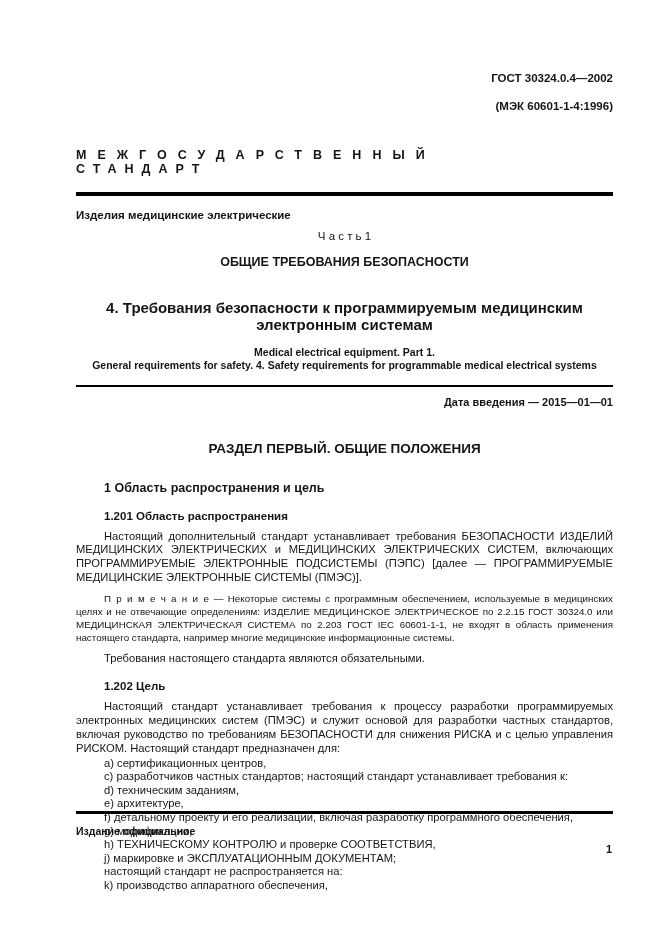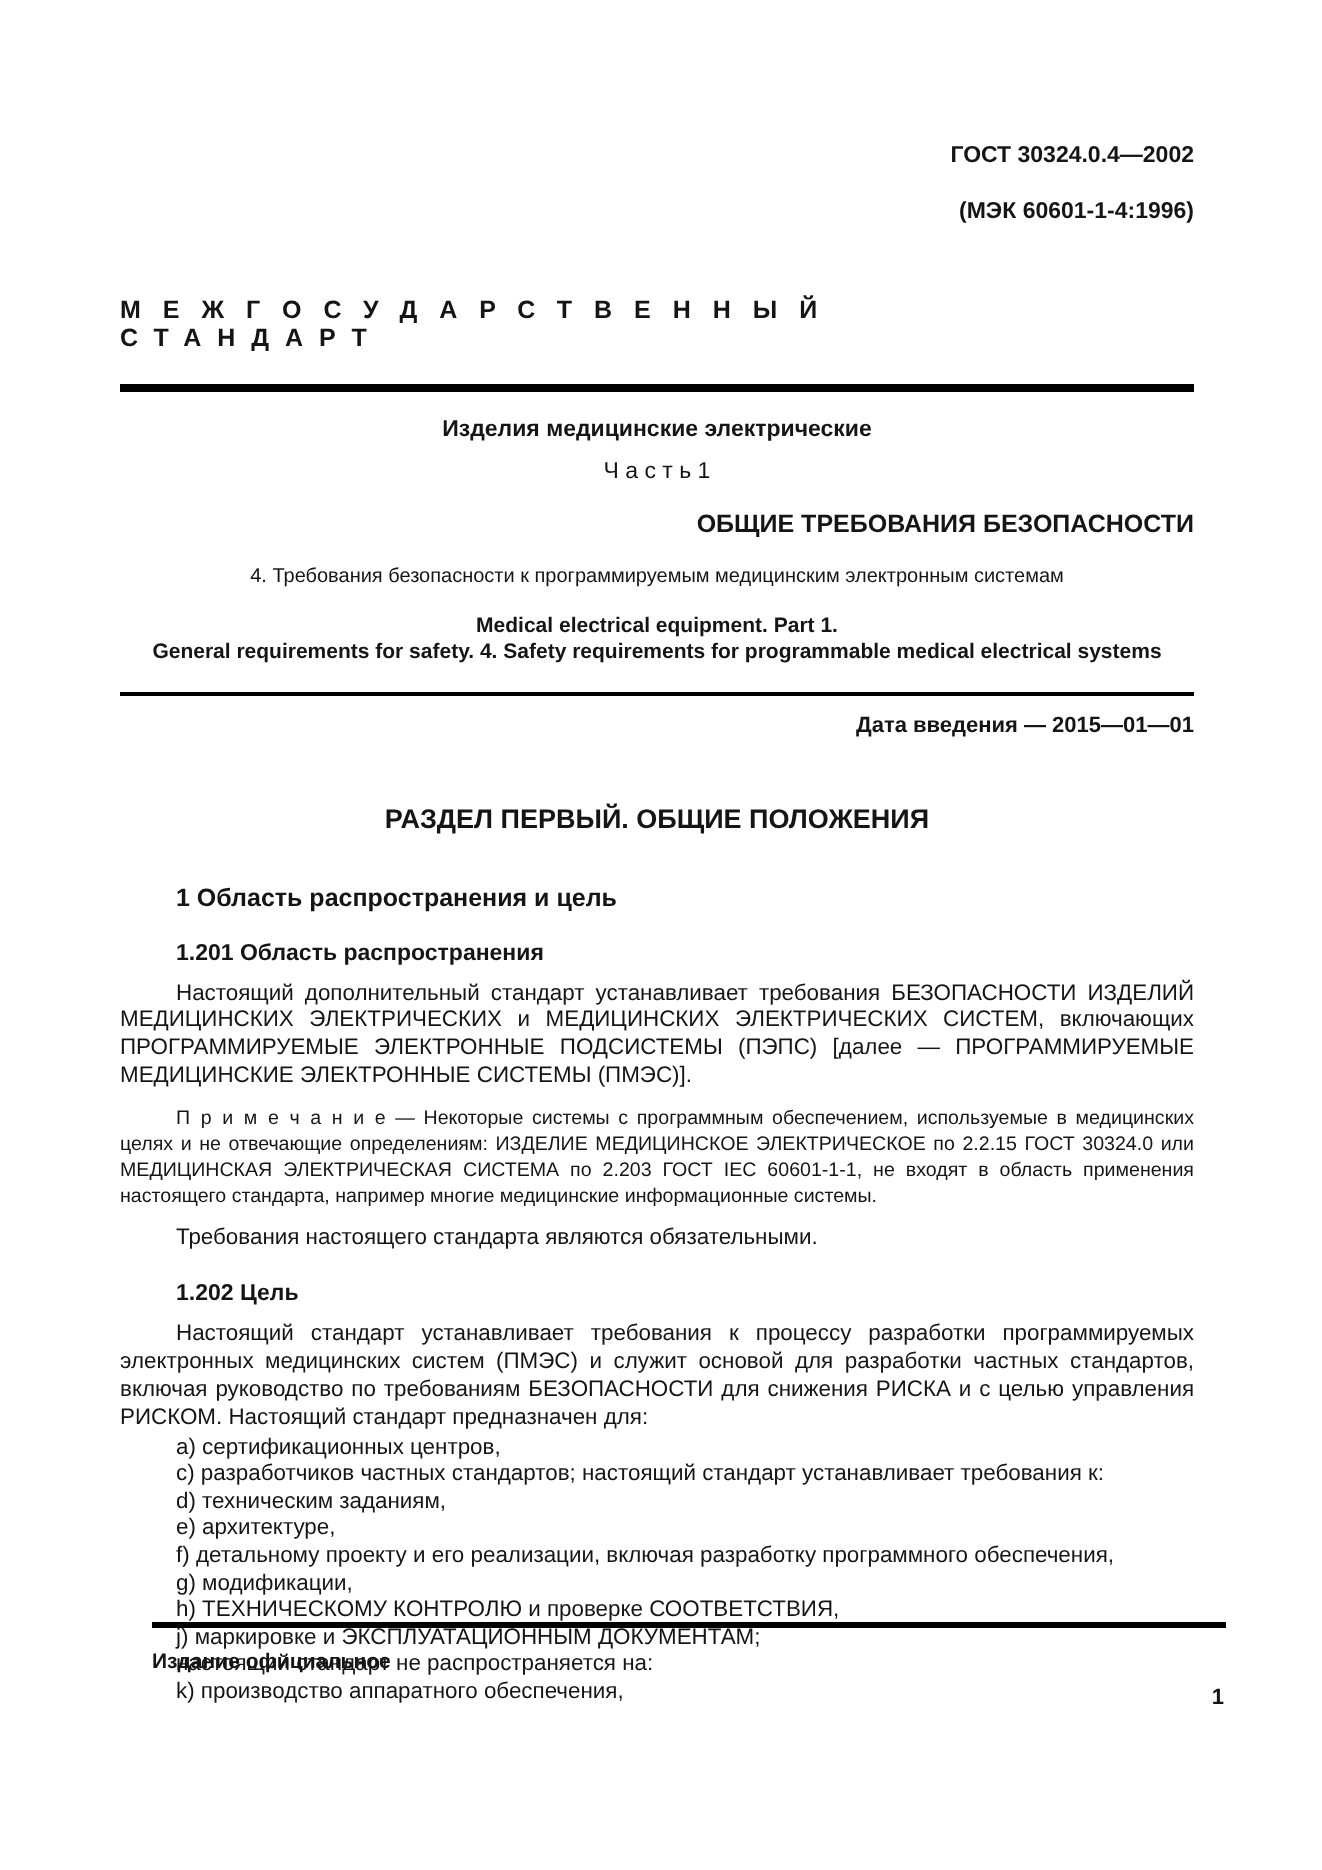--- a/index.html
+++ b/index.html
@@ -7,21 +7,21 @@
     position: relative;
     width: 661px;
     height: 935px;
     background: #ffffff;
     font-family: "Liberation Sans", sans-serif;
     color: #151515;
     overflow: hidden;
   }
   .content {
     position: absolute;
-    left: 60px;
+    left: 76px;
     top: 0;
     width: 537px;
   }
   .doc-code {
     padding-top: 57px;
     text-align: right;
     font-weight: bold;
     font-size: 11.5px;
     line-height: 14px;
     white-space: pre-line;
@@ -31,24 +31,24 @@
     justify-content: space-between;
     margin-top: 21px;
     font-weight: bold;
     font-size: 12.5px;
     flex-direction: column;
   }
   .standard-kind .w1 { letter-spacing: 11px; }
   .standard-kind .w2 { letter-spacing: 8px; margin-right: -8px; }
   .rule-thick { height: 3.5px; background: #000; margin-top: 16px; }
   .rule-thin  { height: 2px;   background: #000; margin-top: 12px; }
-  .t-ru   { margin-top: 13px; text-align: center; font-weight: bold; font-size: 11.5px; }
+  .t-ru   { margin-top: 13px; font-weight: bold; font-size: 11.5px; }
   .t-part { margin-top: 9px;  text-align: center; font-weight: normal; font-size: 11.5px; }
-  .t-sub  { margin-top: 13px; text-align: right; font-weight: bold; font-size: 12.5px; }
-  .t-sec4 { margin-top: 14px; text-align: center; font-weight: normal; font-size: 10px; }
+  .t-sub  { margin-top: 13px; text-align: center; font-weight: bold; font-size: 12.5px; }
+  .t-sec4 { margin-top: 30px; text-align: center; font-weight: bold; font-size: 15px; }
   .t-en   { margin-top: 13px; text-align: center; font-weight: bold; font-size: 10.5px; line-height: 13.5px; }
   .eff-date { margin-top: 9px; text-align: right; font-weight: bold; font-size: 11px; }
   .section-h { margin-top: 33px; text-align: center; font-weight: bold; font-size: 13.5px; }
   .clause-h1 { margin-top: 25px; margin-left: 28px; font-weight: bold; font-size: 12.5px; }
   .clause-h2 { margin-top: 15px; margin-left: 28px; font-weight: bold; font-size: 11.5px; }
   p.body-p {
     margin: 8px 0 0 0;
     font-size: 11.2px;
     line-height: 13.8px;
     text-align: justify;

